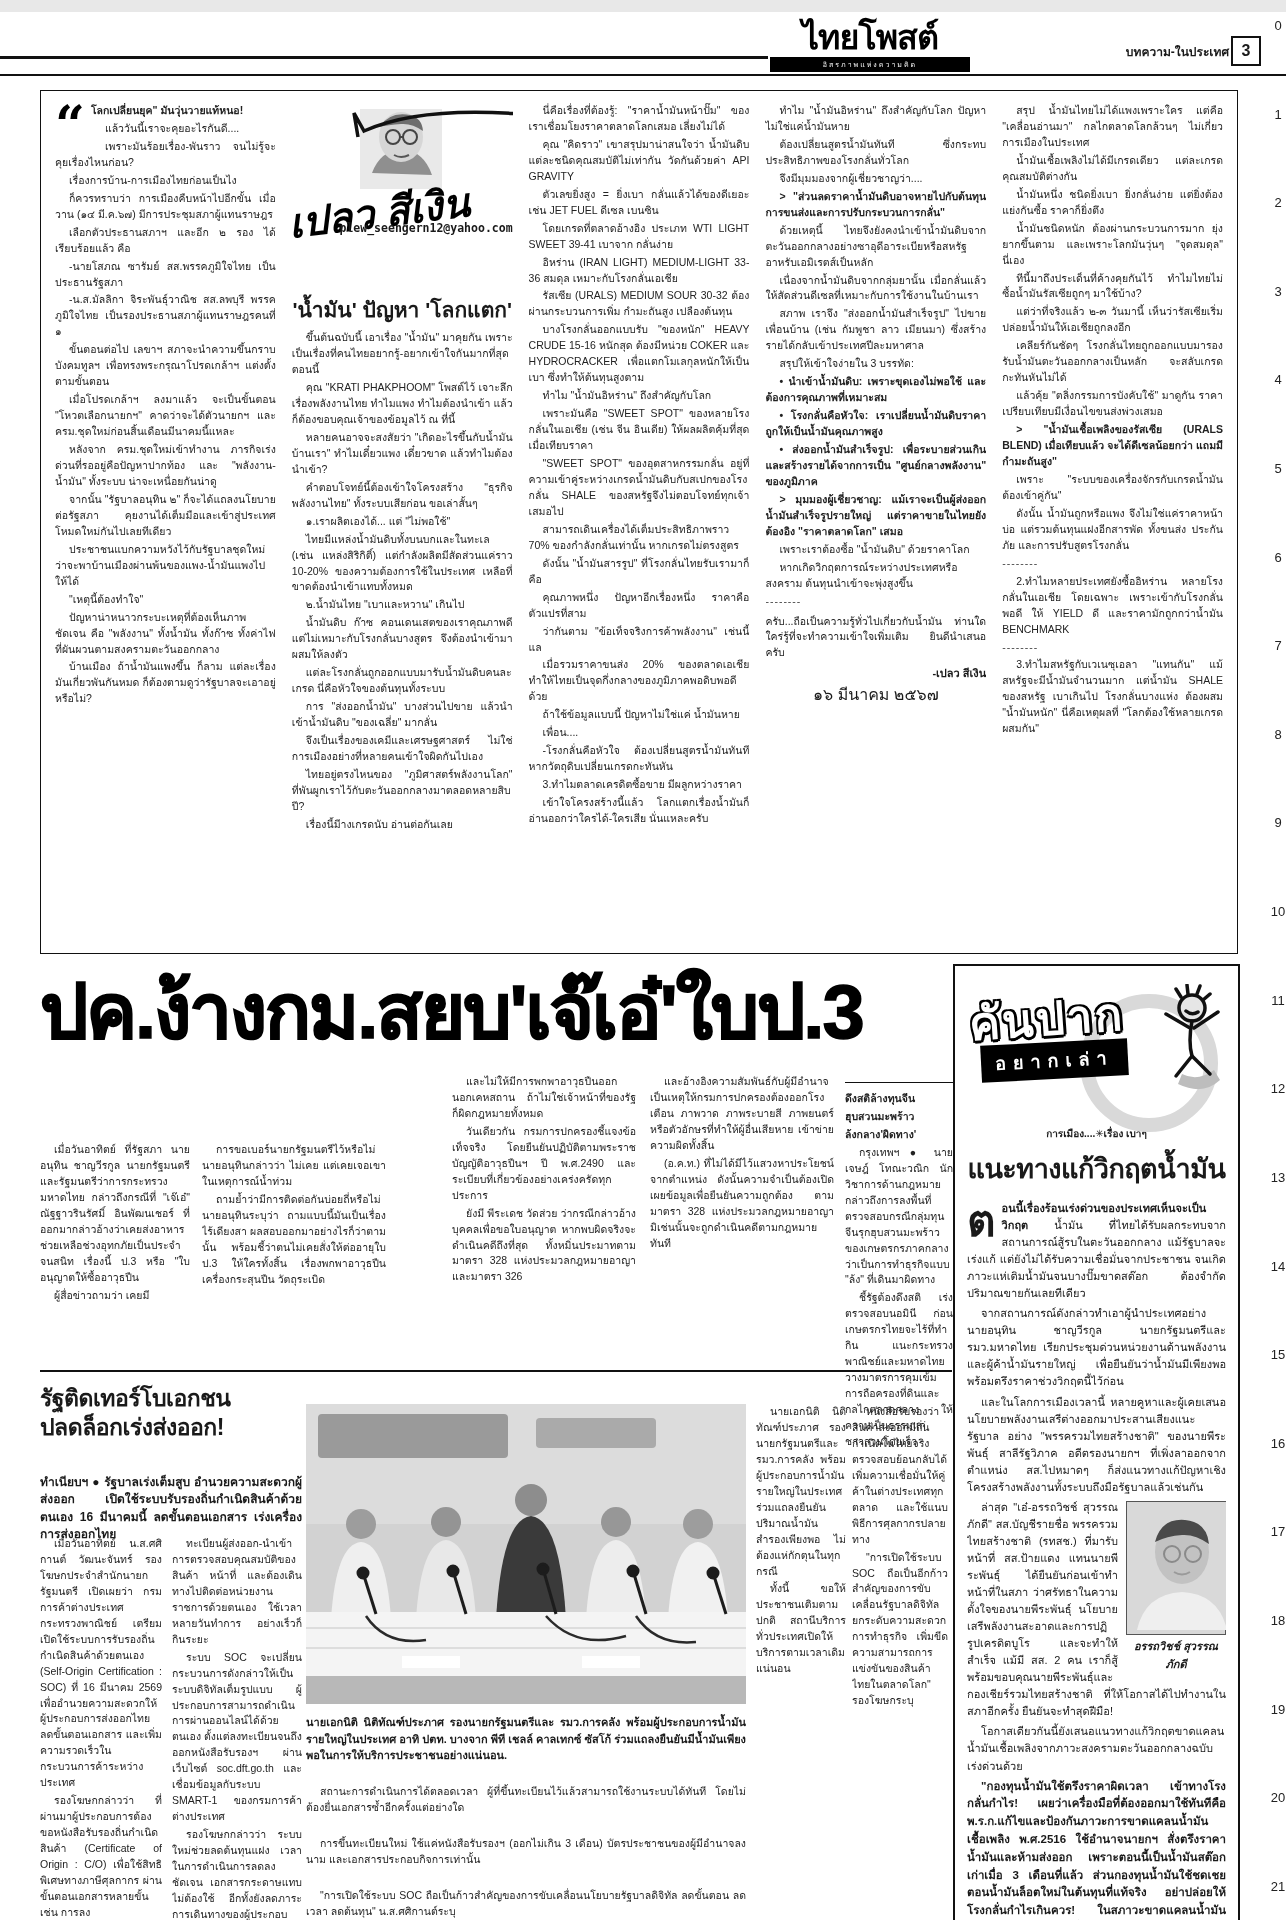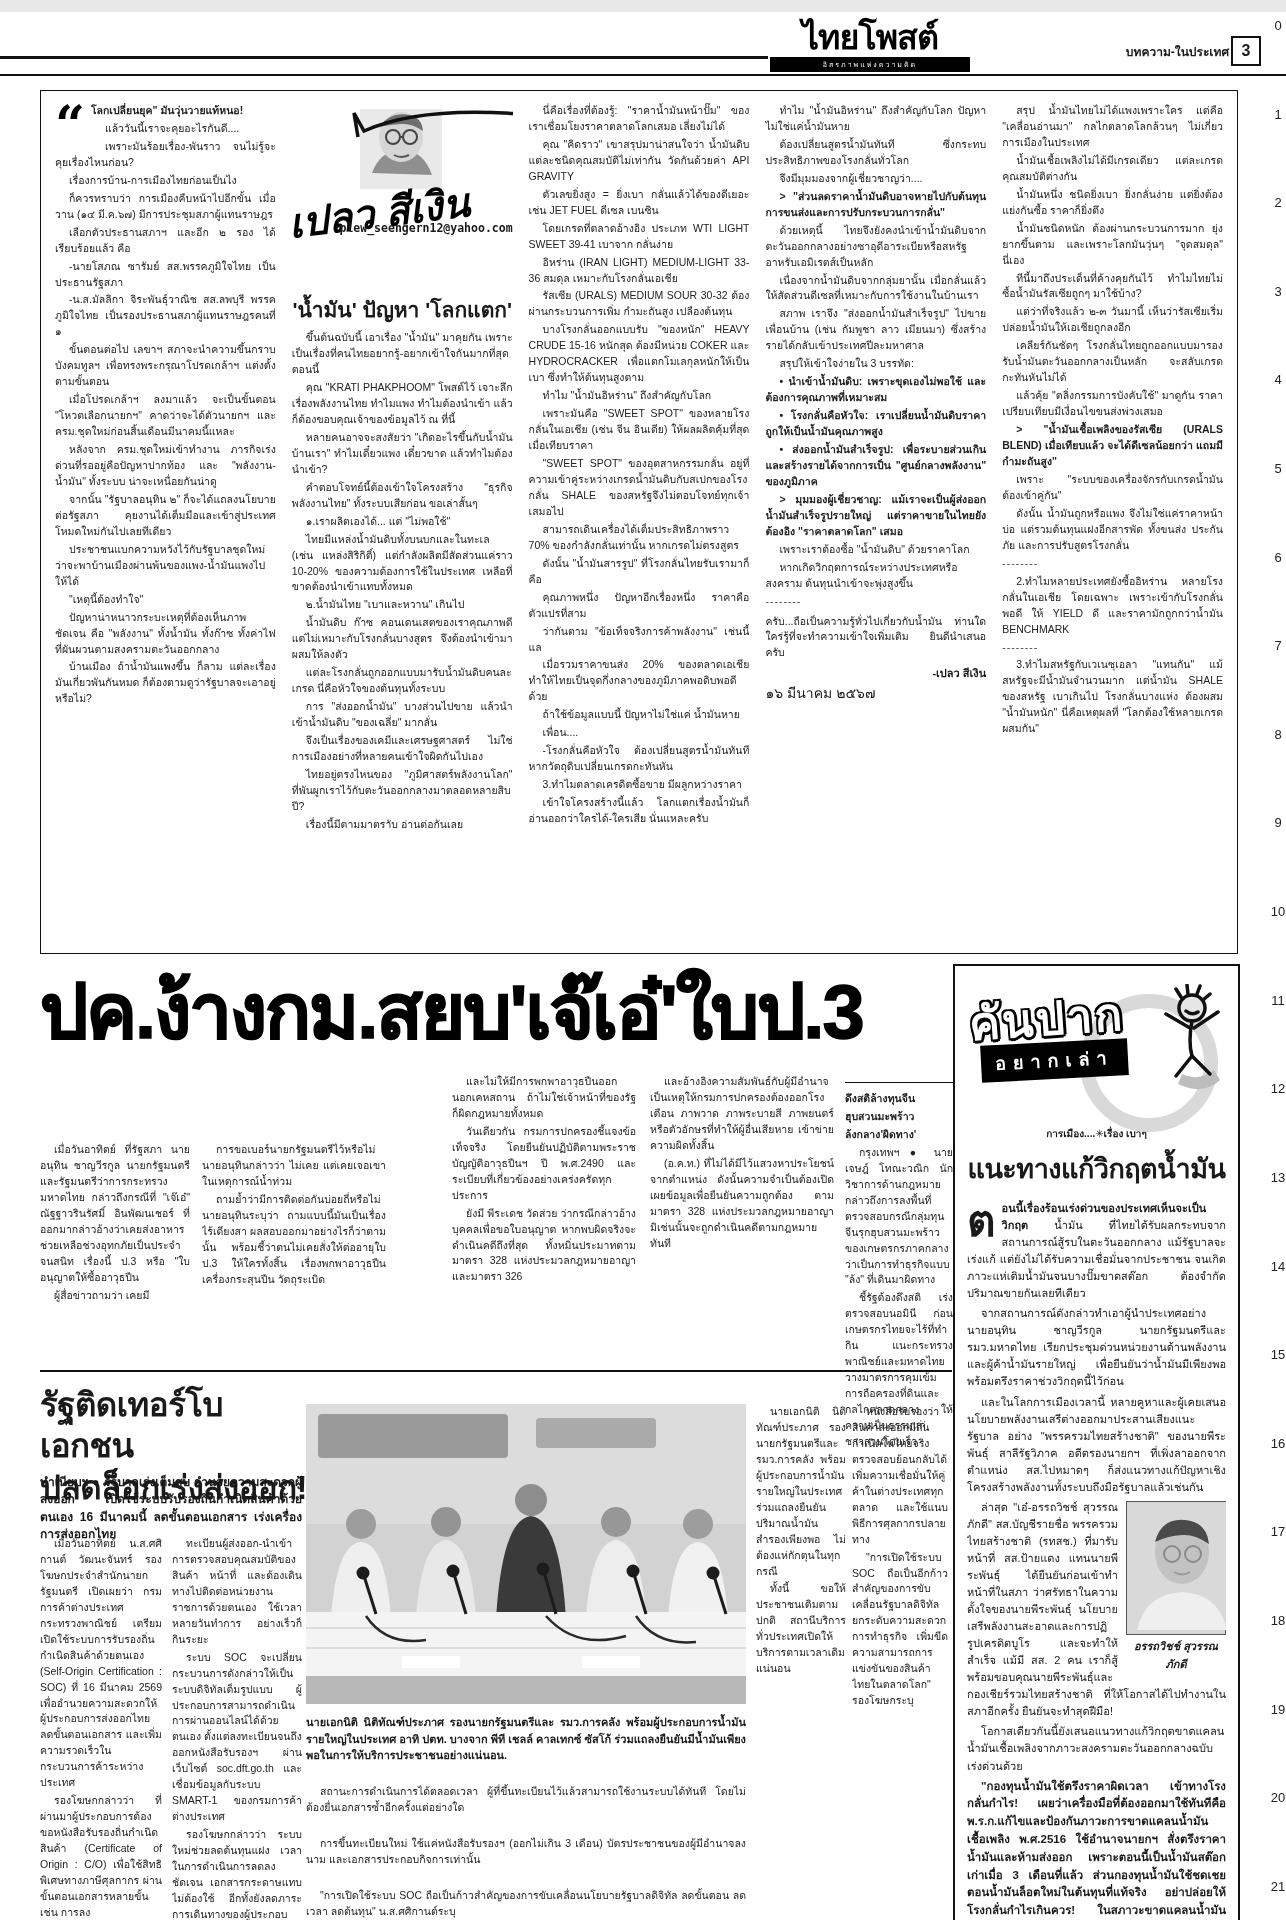--- a/index.html
+++ b/index.html
@@ -32,37 +32,37 @@
   .cartoon{position:relative;height:188px;margin-bottom:4px;}
   .cartoon svg{position:absolute;left:60px;top:0;}
   .signature{position:absolute;left:-4px;top:78px;font-size:40px;font-weight:900;font-style:italic;
              transform:rotate(-7deg);white-space:nowrap;color:#000;}
   .sig-swoosh{position:absolute;left:0;top:132px;}
   .email{position:absolute;right:0;top:118px;font-family:"DejaVu Sans Mono",monospace;
          font-size:11.5px;font-weight:bold;}
   .top-headline{font-size:21px;font-weight:900;text-align:center;margin:6px 0 8px 0;line-height:1.2;}
   .signoff-text{font-size:10.5px;line-height:1.5;text-align:justify;margin-top:4px;}
   .signoff-name{font-size:11px;font-weight:bold;text-align:right;margin-top:3px;}
-  .signoff-date{font-size:14px;text-align:left;}
+  .signoff-date{font-size:16px;text-align:center;}
   
   .big-headline{position:absolute;left:40px;top:956px;width:965px;font-size:76px;font-weight:900;
                 letter-spacing:-2px;white-space:nowrap;line-height:1.15;color:#000;
                 -webkit-text-stroke:1.5px #000;}
   .mid-lead{position:absolute;left:40px;top:1062px;width:442px;font-size:12.5px;font-weight:bold;
             line-height:1.45;text-align:justify;}
   .mid-c1{position:absolute;left:40px;top:1130px;width:150px;height:228px;overflow:hidden;}
   .mid-c2{position:absolute;left:202px;top:1130px;width:184px;height:228px;overflow:hidden;}
   .mid-c3{position:absolute;left:452px;top:1062px;width:184px;height:296px;overflow:hidden;}
   .mid-c4{position:absolute;left:650px;top:1062px;width:184px;height:296px;overflow:hidden;}
   .coconut{position:absolute;left:845px;top:1066px;width:108px;height:850px;overflow:hidden;}
   .coconut .rule{border-top:1.5px solid #111;margin:4px 0 8px 0;}
   .deck-line{margin:0;font-size:16.5px;font-weight:bold;line-height:1.55;text-align:left;text-indent:0 !important;}
   
   .bottom-rule{position:absolute;left:40px;top:1358px;width:912px;height:1.5px;background:#111;}
-  .export-headline{position:absolute;left:40px;top:1372px;width:268px;font-size:33px;font-weight:900;
+  .export-headline{position:absolute;left:40px;top:1372px;width:268px;font-size:23px;font-weight:900;
                    line-height:1.25;letter-spacing:-.5px;}
   .export-lead{position:absolute;left:40px;top:1462px;width:262px;font-size:12px;font-weight:bold;
                line-height:1.45;text-align:justify;}
   .exp-c1{position:absolute;left:40px;top:1524px;width:122px;height:390px;overflow:hidden;}
   .exp-c2{position:absolute;left:172px;top:1524px;width:130px;height:390px;overflow:hidden;}
   .exp-r1{position:absolute;left:756px;top:1392px;width:90px;height:522px;overflow:hidden;}
   .exp-r2{position:absolute;left:852px;top:1392px;width:96px;height:522px;overflow:hidden;}
   .photo{position:absolute;left:306px;top:1392px;width:440px;height:300px;background:#cfcfcf;}
   .caption{position:absolute;left:306px;top:1702px;width:440px;font-size:11px;font-weight:600;
            line-height:1.5;text-align:justify;}
@@ -182,21 +182,21 @@
           <p>หลายคนอาจจะสงสัยว่า "เกิดอะไรขึ้นกับน้ำมันบ้านเรา" ทำไมเดี๋ยวแพง เดี๋ยวขาด แล้วทำไมต้องนำเข้า?</p>
           <p>คำตอบโจทย์นี้ต้องเข้าใจโครงสร้าง "ธุรกิจพลังงานไทย" ทั้งระบบเสียก่อน ขอเล่าสั้นๆ</p>
           <p>๑.เราผลิตเองได้... แต่ "ไม่พอใช้"</p>
           <p>ไทยมีแหล่งน้ำมันดิบทั้งบนบกและในทะเล (เช่น แหล่งสิริกิติ์) แต่กำลังผลิตมีสัดส่วนแค่ราว 10-20% ของความต้องการใช้ในประเทศ เหลือที่ขาดต้องนำเข้าแทบทั้งหมด</p>
           <p>๒.น้ำมันไทย "เบาและหวาน" เกินไป</p>
           <p>น้ำมันดิบ ก๊าซ คอนเดนเสตของเราคุณภาพดี แต่ไม่เหมาะกับโรงกลั่นบางสูตร จึงต้องนำเข้ามาผสมให้ลงตัว</p>
           <p>แต่ละโรงกลั่นถูกออกแบบมารับน้ำมันดิบคนละเกรด นี่คือหัวใจของต้นทุนทั้งระบบ</p>
           <p>การ "ส่งออกน้ำมัน" บางส่วนไปขาย แล้วนำเข้าน้ำมันดิบ "ของเฉลี่ย" มากลั่น</p>
           <p>จึงเป็นเรื่องของเคมีและเศรษฐศาสตร์ ไม่ใช่การเมืองอย่างที่หลายคนเข้าใจผิดกันไปเอง</p>
           <p>ไทยอยู่ตรงไหนของ "ภูมิศาสตร์พลังงานโลก" ที่พันผูกเราไว้กับตะวันออกกลางมาตลอดหลายสิบปี?</p>
-          <p>เรื่องนี้มีตามมาตราับ อ่านต่อกันเลย</p>
+          <p>เรื่องนี้มีางเกรดนับ อ่านต่อกันเลย</p>
         </div>
     </div>
 
     <div class="col">
       <div>
           <p>นี่คือเรื่องที่ต้องรู้: "ราคาน้ำมันหน้าปั๊ม" ของเราเชื่อมโยงราคาตลาดโลกเสมอ เลี่ยงไม่ได้</p>
           <p>คุณ "คิดราว" เขาสรุปมาน่าสนใจว่า น้ำมันดิบแต่ละชนิดคุณสมบัติไม่เท่ากัน วัดกันด้วยค่า API GRAVITY</p>
           <p>ตัวเลขยิ่งสูง = ยิ่งเบา กลั่นแล้วได้ของดีเยอะ เช่น JET FUEL ดีเซล เบนซิน</p>
           <p>โดยเกรดที่ตลาดอ้างอิง ประเภท WTI LIGHT SWEET 39-41 เบาจาก กลั่นง่าย</p>
           <p>อิหร่าน (IRAN LIGHT) MEDIUM-LIGHT 33-36 สมดุล เหมาะกับโรงกลั่นเอเชีย</p>

